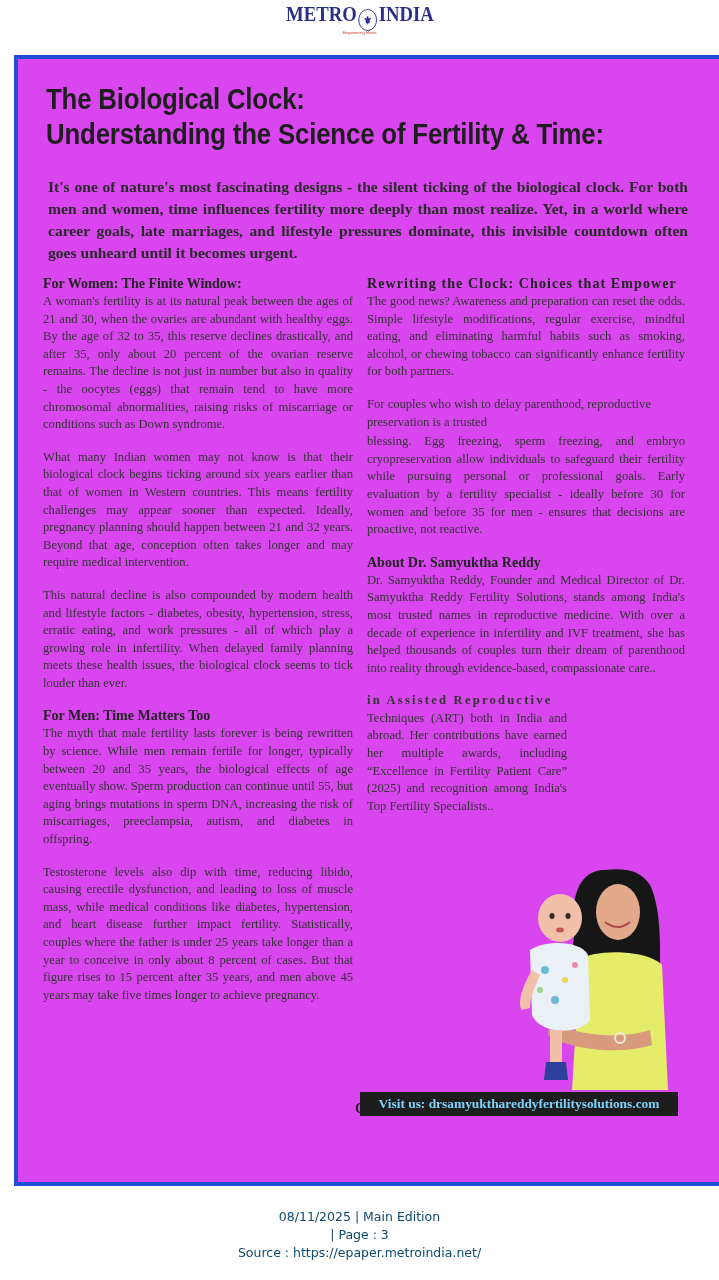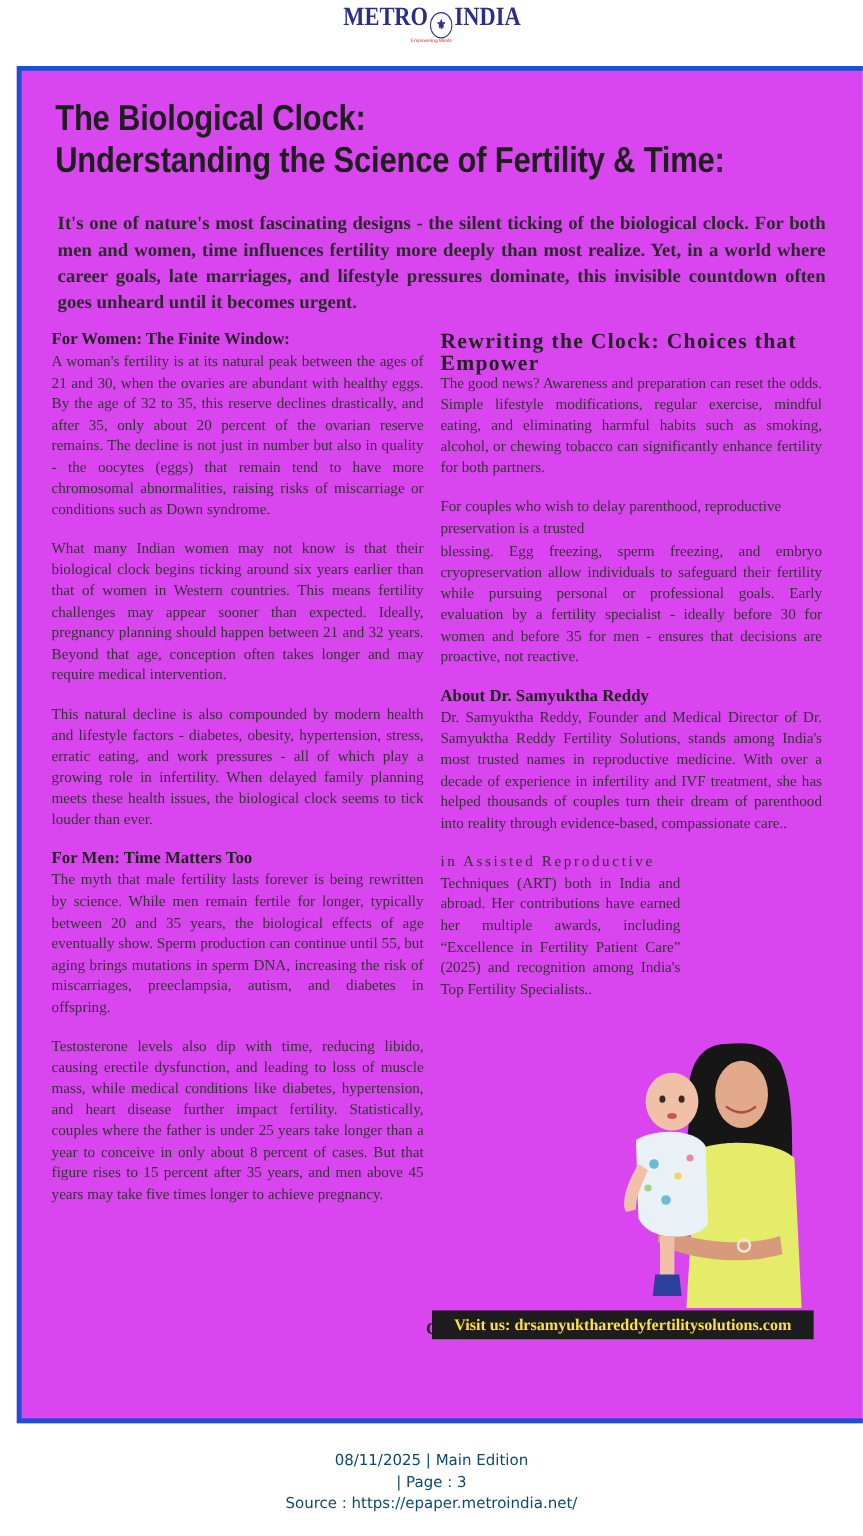--- a/index.html
+++ b/index.html
@@ -14,35 +14,35 @@
 
   .headline { position: absolute; left: 28px; top: 22px; width: 640px; font-family: "Liberation Sans", sans-serif; font-weight: bold; font-size: 30px; line-height: 35px; color: #1e1e1e; transform: scaleX(0.86); transform-origin: left top; white-space: nowrap; letter-spacing: -0.2px; }
 
   .lede { position: absolute; left: 30px; top: 117px; width: 640px; font-family: "Liberation Serif", serif; font-weight: bold; font-size: 15.6px; line-height: 22px; color: #2a2a2a; text-align: justify; }
 
   .col { position: absolute; font-family: "Liberation Serif", serif; font-size: 12.6px; line-height: 17.6px; color: #333; text-align: justify; }
   .col.left { left: 25px; top: 216px; width: 310px; }
   .col.right { left: 349px; top: 216px; width: 318px; }
 
   .subhead { font-family: "Liberation Serif", serif; font-weight: bold; font-size: 14px; line-height: 18px; color: #222; text-align: left; }
-  .subhead.spaced { letter-spacing: 1.1px; font-size: 18px; }
+  .subhead.spaced { letter-spacing: 1.1px; font-size: 14px; }
   p { margin: 0 0 15px 0; }
   p.tight { margin-bottom: 2px; }
 
   .narrow { width: 200px; }
-  .wide-spaced { letter-spacing: 2.2px; }
+  .wide-spaced { letter-spacing: 2.2px; font-weight: bold; }
 
   .photo { position: absolute; left: 510px; top: 840px; width: 160px; height: 250px; }
   .photo svg { width: 100%; height: 100%; }
 
   .call { position: absolute; left: 355px; top: 1068px; font-family: "Liberation Serif", serif; font-weight: bold; color: #222; white-space: nowrap; margin-top: 28px; }
   .call .lbl { font-size: 14px; }
   .call .num { font-size: 19px; }
 
-  .visit { position: absolute; left: 360px; top: 1092px; width: 318px; height: 24px; background: #1d1d1d; color: #fde047; font-family: "Liberation Serif", serif; font-weight: bold; font-size: 13.4px; line-height: 24px; text-align: center; white-space: nowrap; }
+  .visit { position: absolute; left: 360px; top: 1092px; width: 318px; height: 24px; background: #1d1d1d; color: #7dd3fc; font-family: "Liberation Serif", serif; font-weight: bold; font-size: 13.4px; line-height: 24px; text-align: center; white-space: nowrap; }
 
   .footer { position: absolute; left: 0; top: 1208px; width: 719px; text-align: center; font-family: "DejaVu Sans", sans-serif; font-size: 12.5px; line-height: 18px; color: #0c4a6e; }
 </style>
 </head>
 <body>
 
 <div class="masthead">
   <div class="logo">
     <span>METRO</span><span class="emblem">⚜</span><span>INDIA</span>
   </div>

